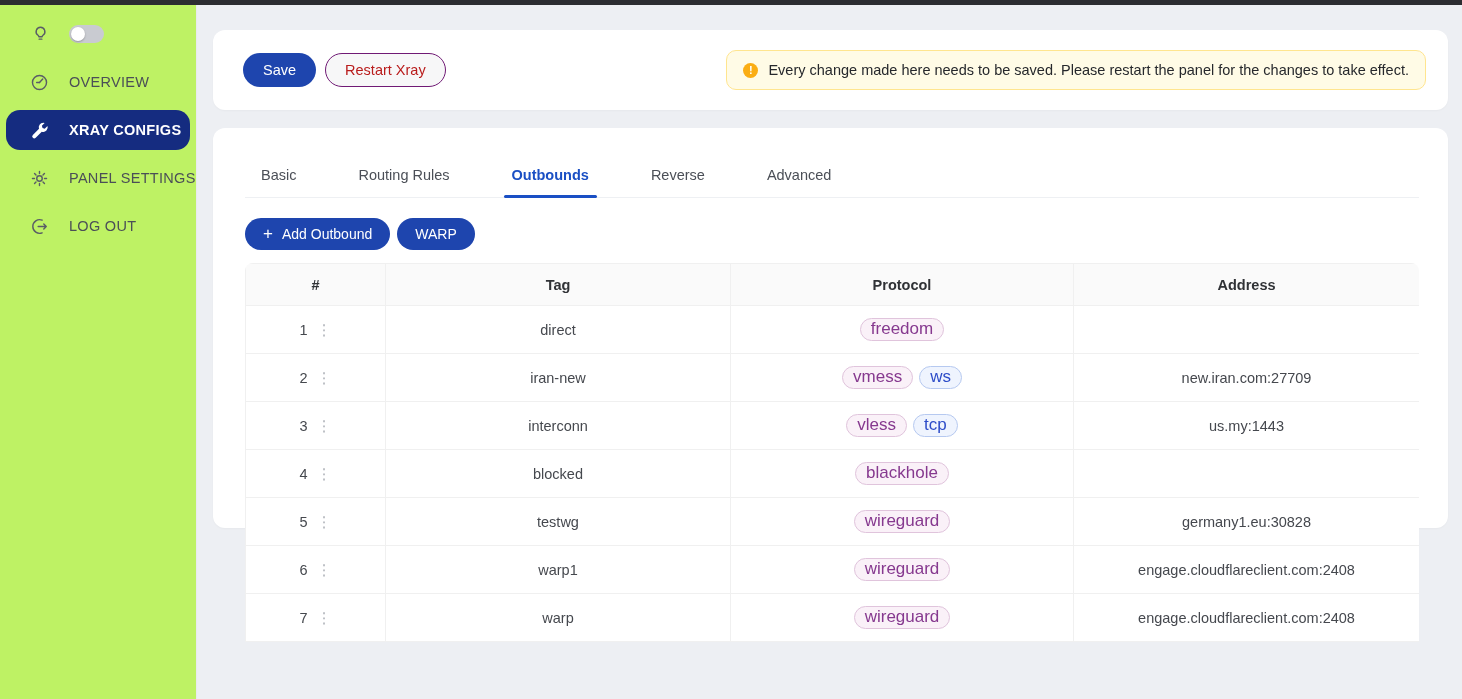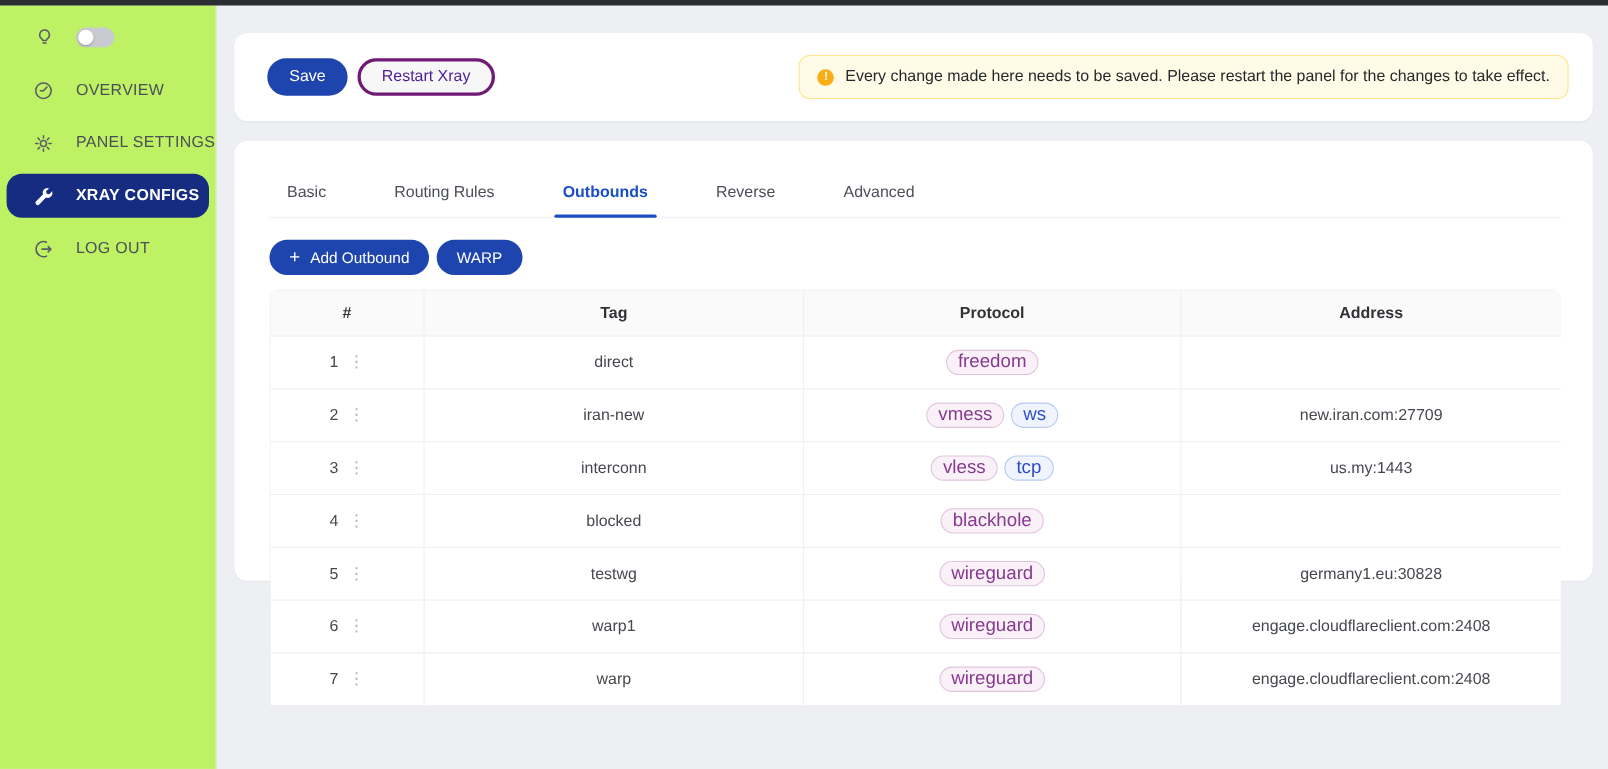--- a/index.html
+++ b/index.html
@@ -49,21 +49,21 @@
   .card-toolbar {
     height: 80px; display: flex; align-items: center; justify-content: space-between;
     padding: 0 22px 0 30px;
   }
   .btn-group { display: flex; gap: 9px; align-items: center; }
   .btn {
     height: 34px; border-radius: 17px; font-size: 14.5px; cursor: pointer;
     font-family: "Liberation Sans", sans-serif; display: inline-flex; align-items: center;
   }
   .btn-primary { background: #1e45ae; color: #fff; border: none; padding: 0 20px; font-weight: 500; }
-  .btn-disabled { background: #f7f7f8; color: #4c1d95; border: 3px solid #701a75; padding: 0 19px; cursor: not-allowed; }
+  .btn-disabled { background: #f7f7f8; color: #b91c1c; border: 1px solid #701a75; padding: 0 19px; cursor: not-allowed; }
   .alert {
     height: 40px; display: flex; align-items: center; gap: 10px;
     background: #fffbe6; border: 1px solid #ffe58f; border-radius: 10px;
     padding: 0 16px; font-size: 14.5px; color: #26282c; white-space: nowrap;
   }
   .alert-icon {
     width: 15px; height: 15px; border-radius: 50%; background: #faad14; color: #fff;
     font-size: 11px; font-weight: 700; display: flex; align-items: center;
     justify-content: center; flex: none; line-height: 1;
   }
@@ -127,33 +127,33 @@
   <div class="side-row">
     <svg viewBox="0 0 20 20" fill="none" stroke="#595d66" stroke-width="1.5" stroke-linecap="round">
       <circle cx="10" cy="10" r="7.4"></circle>
         <path d="M10 10 L13.4 6.4"></path>
         <path d="M10 10h-3"></path>
     </svg>
     <span>OVERVIEW</span>
   </div>
 
 
+  <div class="side-row active">
+    <svg viewBox="0 0 20 20" fill="#ffffff">
+      <path d="M13.9 1.9a4.7 4.7 0 0 0-4.4 6.3L3 14.7a2.1 2.1 0 1 0 3 3l6.4-6.5a4.7 4.7 0 0 0 6-6l-2.9 2.9-2.3-.7-.7-2.3 2.9-2.9a4.7 4.7 0 0 0-1.5-.3z"></path>
+    </svg>
+    <span>XRAY CONFIGS</span>
+  </div>
+
   <div class="side-row">
     <svg viewBox="0 0 20 20" fill="none" stroke="#595d66" stroke-width="1.5" stroke-linecap="round">
       <circle cx="10" cy="10" r="2.9"></circle>
       <path d="M10 2.6v2.1 M10 15.3v2.1 M2.6 10h2.1 M15.3 10h2.1 M4.8 4.8l1.5 1.5 M13.7 13.7l1.5 1.5 M15.2 4.8l-1.5 1.5 M6.3 13.7l-1.5 1.5"></path>
     </svg>
     <span>PANEL SETTINGS</span>
-  </div>
-
-  <div class="side-row active">
-    <svg viewBox="0 0 20 20" fill="#ffffff">
-      <path d="M13.9 1.9a4.7 4.7 0 0 0-4.4 6.3L3 14.7a2.1 2.1 0 1 0 3 3l6.4-6.5a4.7 4.7 0 0 0 6-6l-2.9 2.9-2.3-.7-.7-2.3 2.9-2.9a4.7 4.7 0 0 0-1.5-.3z"></path>
-    </svg>
-    <span>XRAY CONFIGS</span>
   </div>
 
   <div class="side-row">
     <svg viewBox="0 0 20 20" fill="none" stroke="#595d66" stroke-width="1.5" stroke-linecap="round" stroke-linejoin="round">
       <path d="M12.8 3.3a7.2 7.2 0 1 0 0 13.4"></path>
       <path d="M8.6 10h8.5 M14.5 7.4 17.1 10l-2.6 2.6"></path>
     </svg>
     <span>LOG OUT</span>
   </div>
 </nav>

